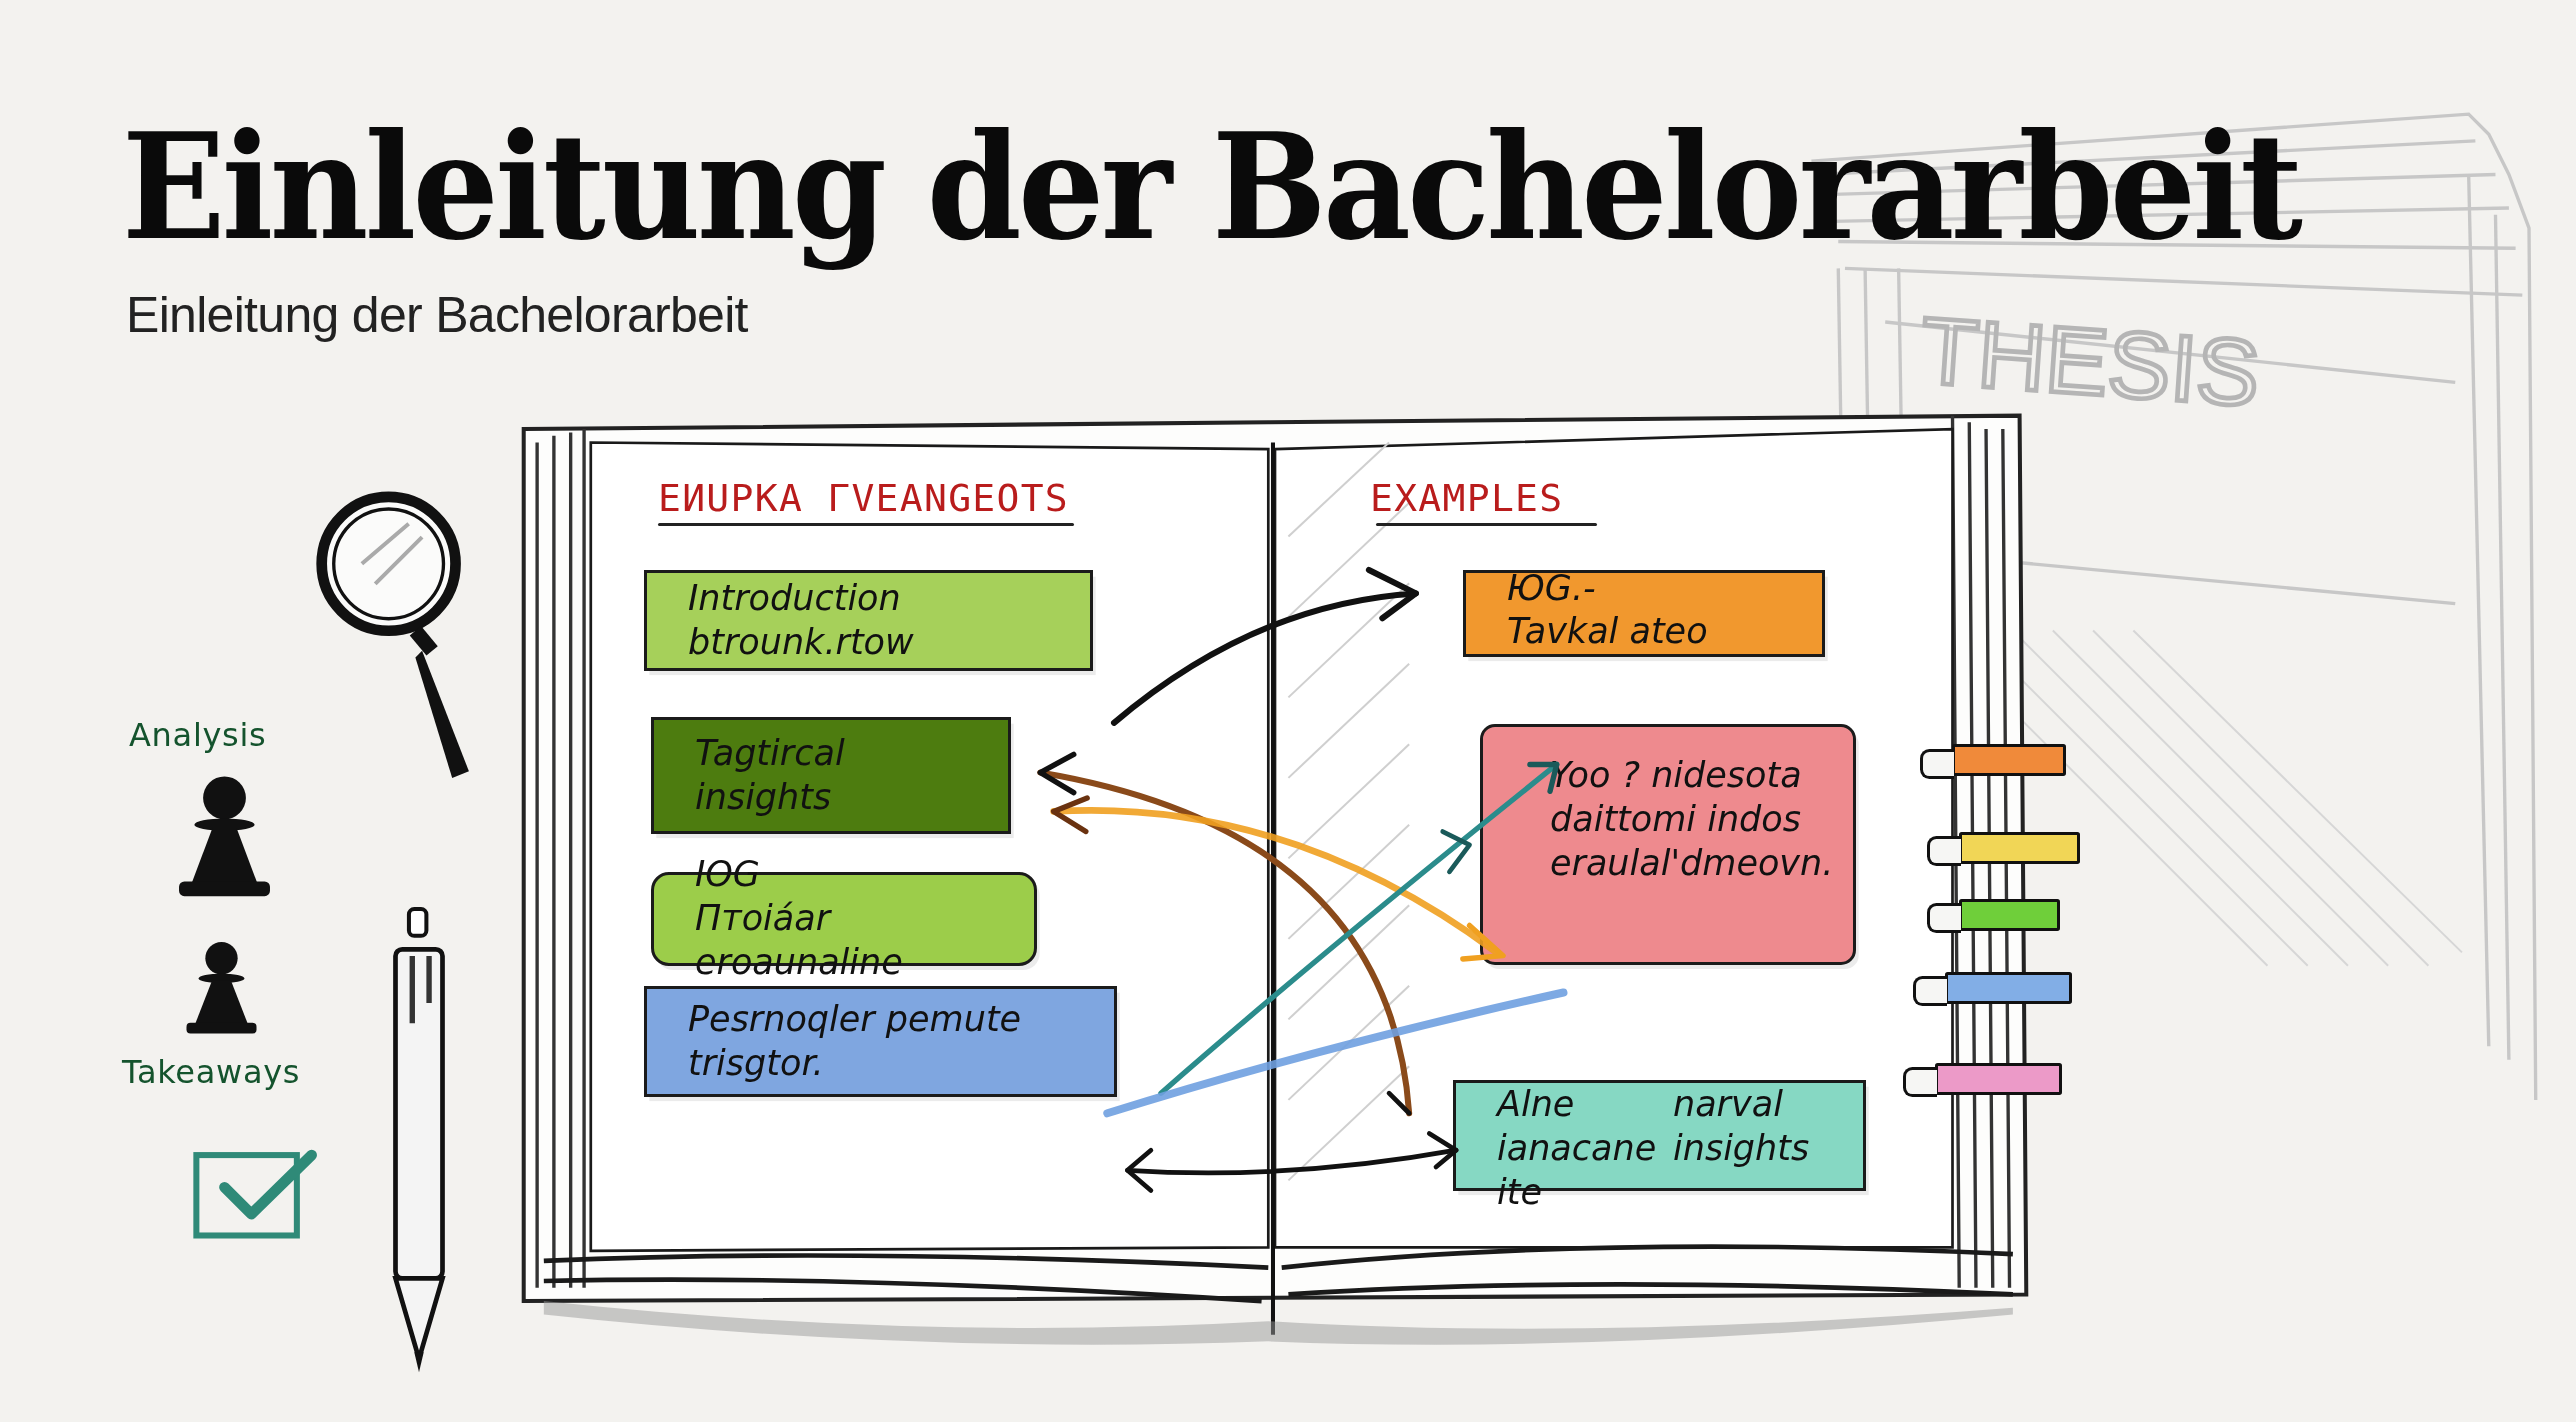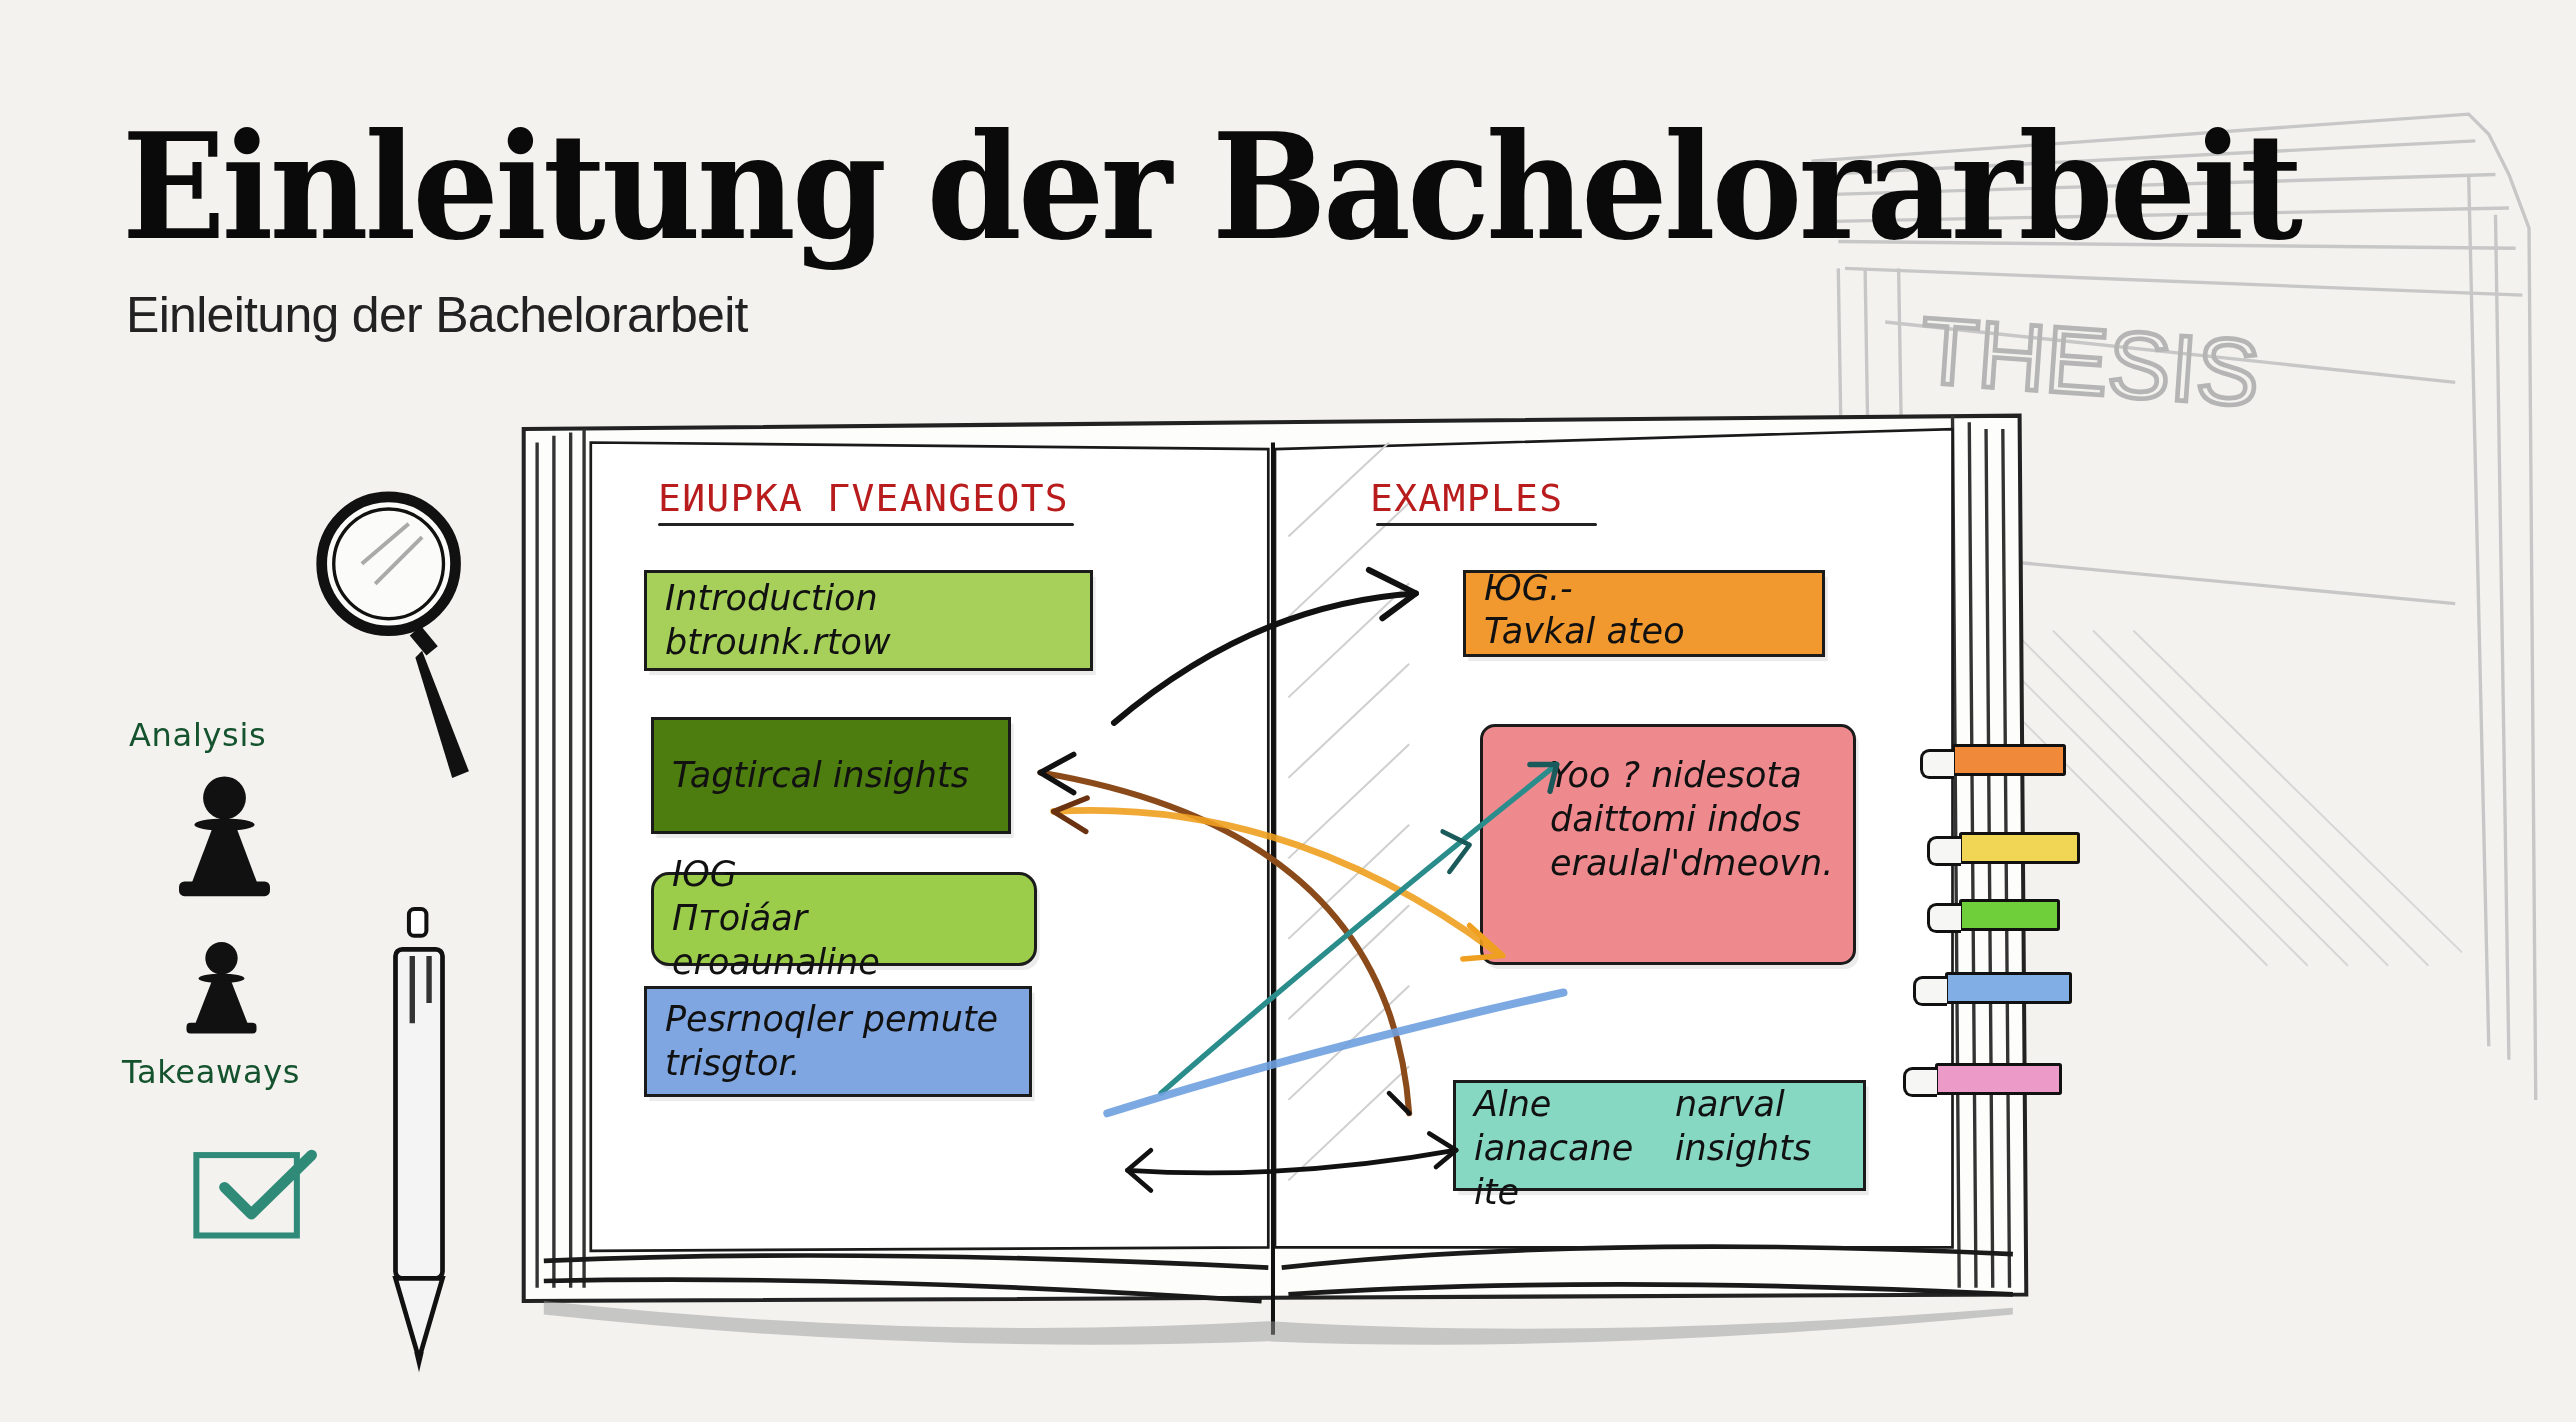--- a/index.html
+++ b/index.html
@@ -3,21 +3,21 @@
 <meta charset="utf-8">
 <style>
   html,body{margin:0;padding:0;}
   body{width:2576px;height:1423px;background:#f3f2ef;position:relative;overflow:hidden;font-family:"Liberation Sans",sans-serif;}
   .abs{position:absolute;}
   #title{left:122px;top:114px;font-family:"DejaVu Serif","Liberation Serif",serif;font-weight:bold;font-size:146px;line-height:1;color:#0a0a0a;letter-spacing:-4px;white-space:nowrap;transform:scaleX(0.93);transform-origin:left top;}
   #subtitle{left:126px;top:290px;font-family:"Liberation Sans",sans-serif;font-weight:normal;font-size:50px;line-height:1;color:#222;letter-spacing:-0.7px;white-space:nowrap;}
   .label-side{font-family:"DejaVu Sans",sans-serif;font-size:32px;color:#14532d;letter-spacing:0.7px;}
   .heading{font-family:"DejaVu Sans Mono",monospace;font-size:38px;color:#b91c1c;letter-spacing:1.3px;white-space:nowrap;}
   .heading-underline{height:3.4px;background:#222;border-radius:2px;}
-  .note{border:3.4px solid #1b1b1b;box-sizing:border-box;display:flex;align-items:center;padding:0 18px;font-family:"DejaVu Sans",sans-serif;font-style:italic;font-size:35px;line-height:1.25;color:#111;box-shadow:4px 5.4px 0 -1.3px rgba(0,0,0,0.08);}
+  .note{border:3.4px solid #1b1b1b;box-sizing:border-box;display:flex;align-items:center;padding:0 41px;font-family:"DejaVu Sans",sans-serif;font-style:italic;font-size:35px;line-height:1.25;color:#111;box-shadow:4px 5.4px 0 -1.3px rgba(0,0,0,0.08);}
   .note span{display:block;}
   .tab{position:absolute;height:32px;border:3.4px solid #111;box-sizing:border-box;border-radius:2.7px;}
   .tab::before{content:"";position:absolute;left:-35px;top:1.3px;width:31px;height:24px;border:3.4px solid #111;border-right:none;border-radius:9.4px 0 0 9.4px;background:#f6f6f4;}
   svg{overflow:visible;}
 </style>
 </head>
 <body>
 
 <svg class="abs" style="left:1798px;top:94px;" width="778" height="1073" viewBox="0 0 1160 1600">
   <g fill="none" stroke="#c7c7c7" stroke-width="5">
@@ -90,21 +90,21 @@
   <div class="abs note" style="left:127px;top:168px;width:449px;height:101px;background:#a6d05a;">
     <span>Introduction btrounk.rtow</span>
   </div>
   <div class="abs note" style="left:134px;top:315px;width:360px;height:117px;background:#4d7c0f;">
     <span>Tagtircal insights</span>
   </div>
   <div class="abs note" style="left:134px;top:470px;width:386px;height:94px;background:#9ccd4a;flex-direction:column;align-items:flex-start;justify-content:center;border-radius:18px;">
     <span>IOG</span>
     <span>Птoiáar eroaunaline</span>
   </div>
-  <div class="abs note" style="left:127px;top:584px;width:388px;height:111px;background:#7fa6e0;">
+  <div class="abs note" style="left:127px;top:584px;width:473px;height:111px;background:#7fa6e0;">
     <span>Pesrnoqler pemute trisgtor.</span>
   </div>
 
   <div class="abs note" style="left:946px;top:168px;width:362px;height:87px;background:#f1982e;flex-direction:column;align-items:flex-start;justify-content:flex-end;">
     <span>ЮG.-</span>
     <span>Tavkal ateo</span>
   </div>
   <div class="abs note" style="left:963px;top:322px;width:376px;height:241px;background:#ee8a8e;flex-direction:column;align-items:flex-start;justify-content:flex-start;padding-top:27px;padding-left:67px;border-radius:15px;">
     <span>Yoo ? nidesota</span>
     <span>daittomi indos</span>

